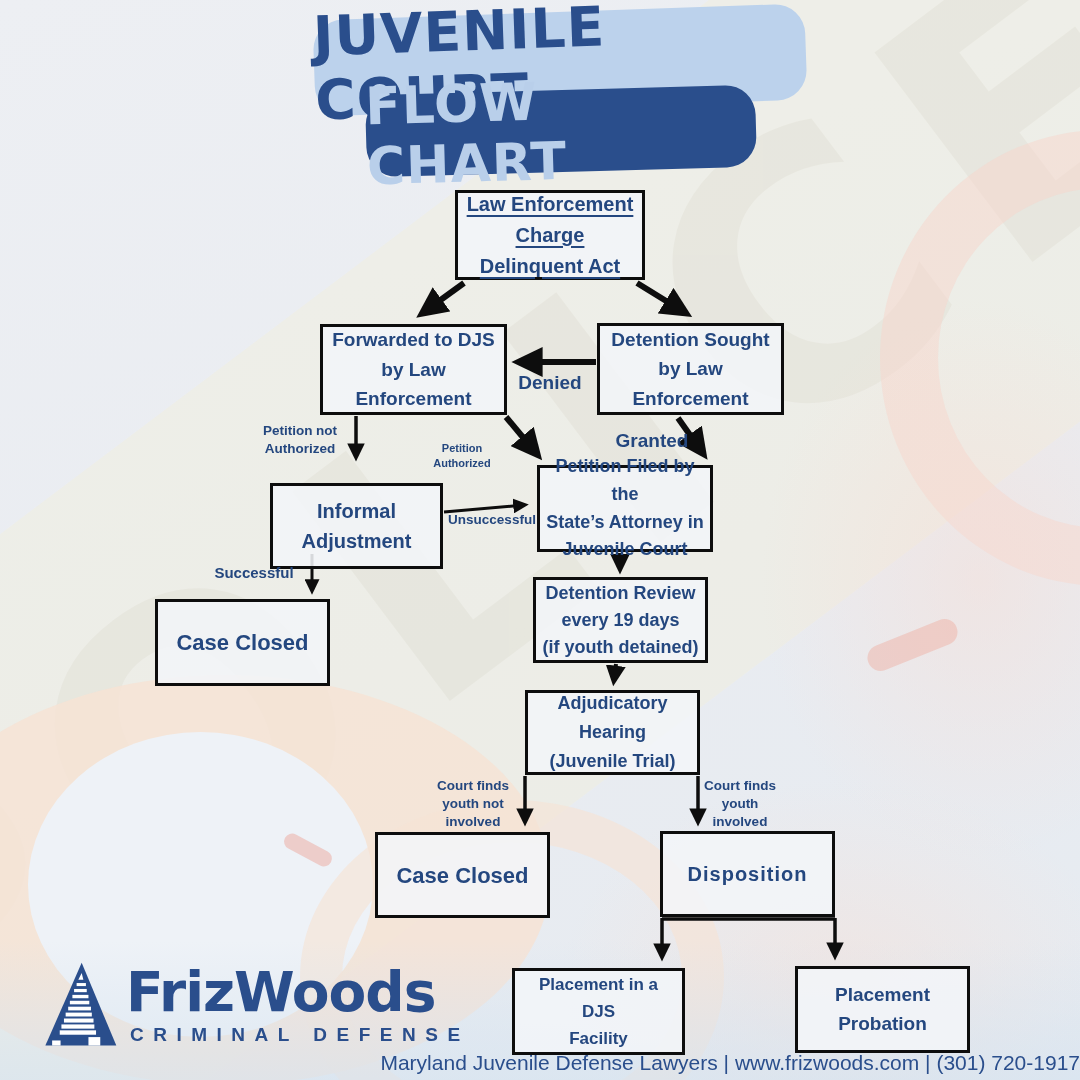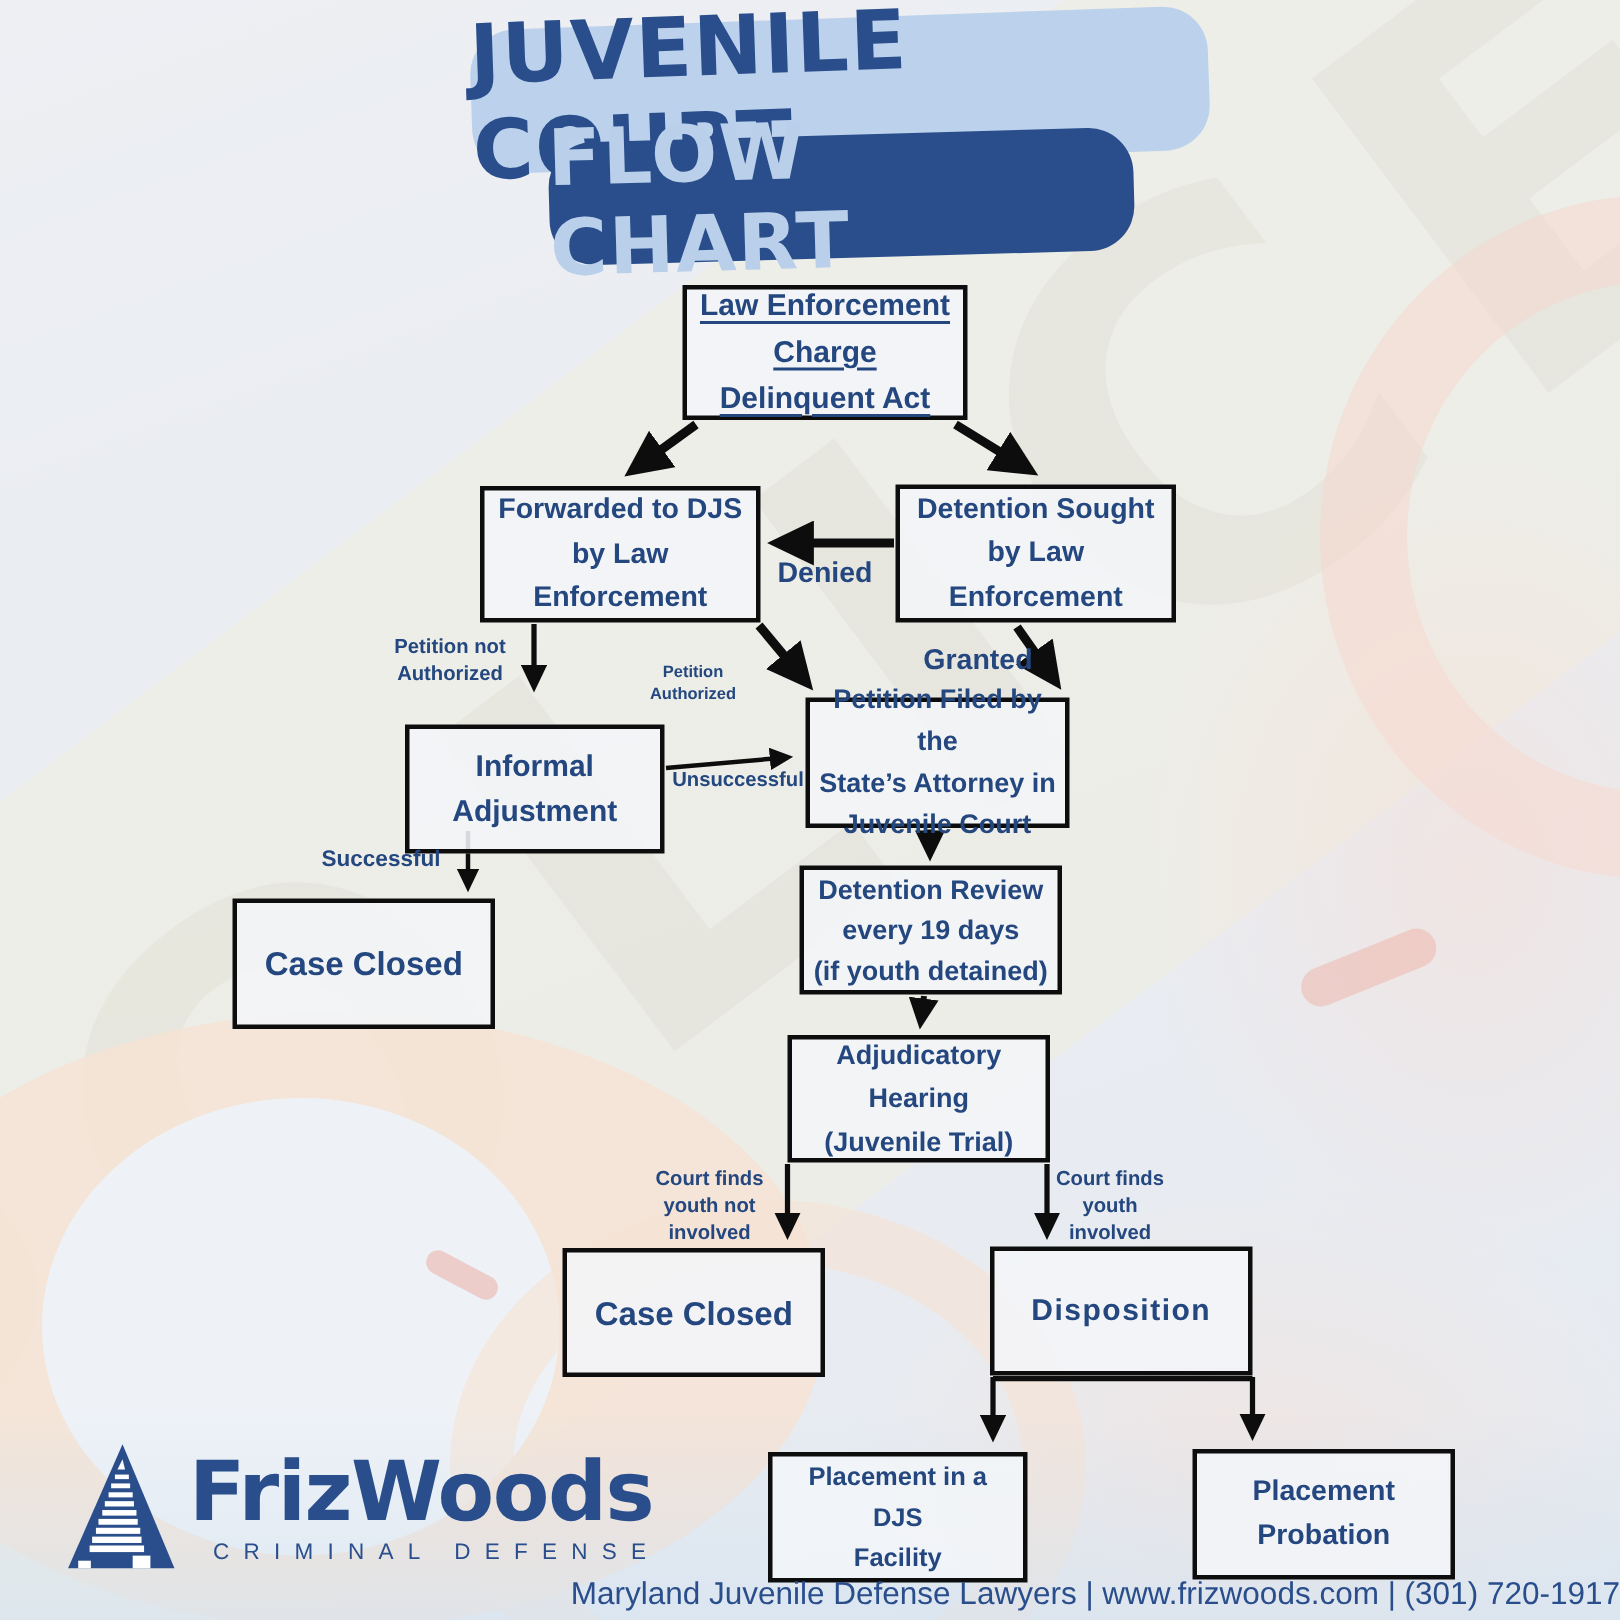--- a/index.html
+++ b/index.html
@@ -66,22 +66,22 @@
   #l-unsucc{left:446px;top:511px;width:92px;font-size:13.5px;}
   #l-succ{left:198px;top:563px;width:112px;font-size:15px;}
   #l-notinv{left:425px;top:777px;width:96px;font-size:13.5px;}
   #l-inv{left:692px;top:777px;width:96px;font-size:13.5px;}
   
   #arrows{position:absolute;left:0;top:0;z-index:4;}
   
   #logo{position:absolute;left:42px;top:960px;z-index:6;display:flex;align-items:center;}
   #logo-name{margin-left:8px;color:#2a4e8c;font-family:"DejaVu Sans",sans-serif;
         font-weight:bold;font-size:55px;line-height:1.0;letter-spacing:-1px;}
-  #logo-tagline{margin-left:24px;margin-top:4px;color:#2a4e8c;font-weight:normal;
-        font-size:15px;letter-spacing:9.5px;font-family:"Liberation Sans",sans-serif;}
+  #logo-tagline{margin-left:12px;margin-top:4px;color:#2a4e8c;font-weight:bold;
+        font-size:19px;letter-spacing:9.5px;font-family:"Liberation Sans",sans-serif;}
   #footer{position:absolute;left:0;top:1051px;width:1080px;text-align:right;z-index:6;
         color:#2a4e8c;font-size:21px;font-weight:500;}
 </style>
 </head>
 <body>
 
 <div id="canvas">
 
   <div class="tape">
     <div class="tape-text">POLICE LINE DO NOT</div>

